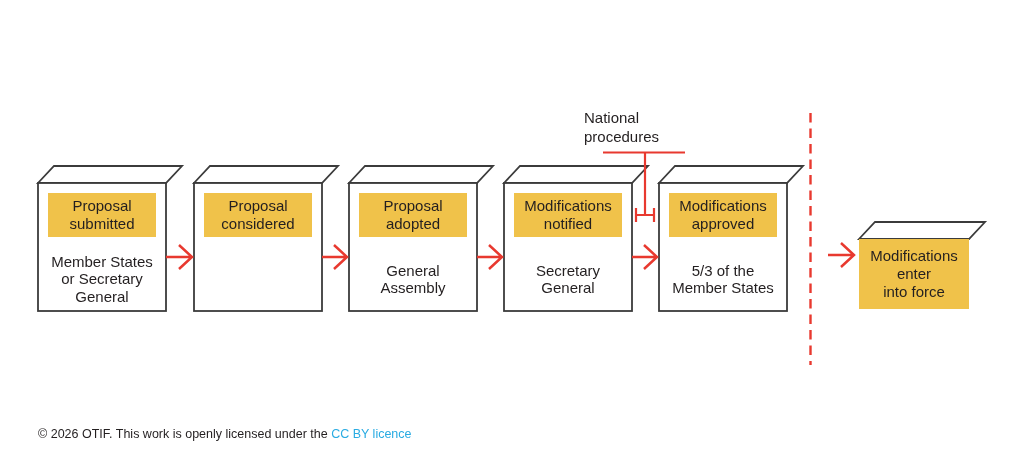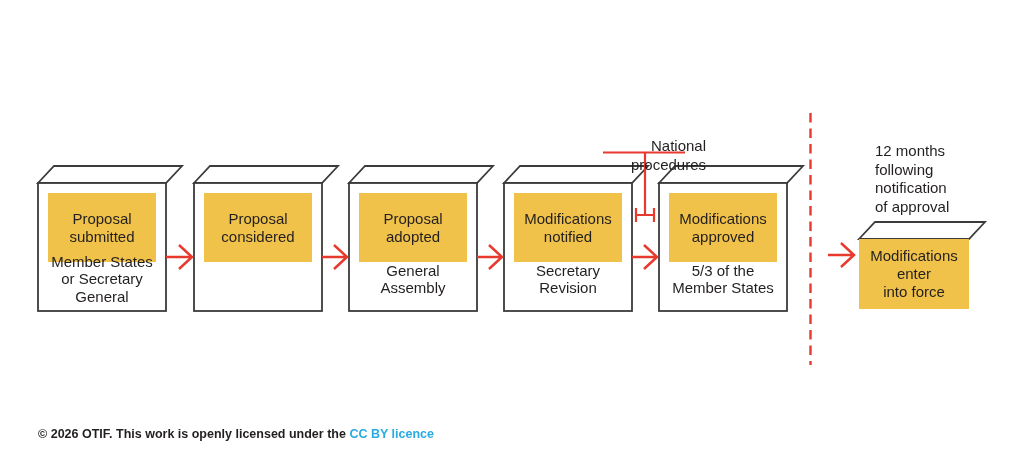--- a/index.html
+++ b/index.html
@@ -10,48 +10,48 @@
     font-family:"Liberation Sans","DejaVu Sans",sans-serif;
     color:var(--ink,#231F20);
     overflow:hidden;
   }
   .lineart{position:absolute;left:0;top:0;}
   .box-shape{fill:#ffffff;stroke:var(--stroke,#3B3B3B);stroke-width:1.8;}
   .red-line{fill:none;stroke:var(--red,#E8392F);stroke-width:2.5;}
   .red-thin{fill:none;stroke:var(--red,#E8392F);stroke-width:2.2;}
   .dashes{stroke-dasharray:9.5 6;stroke-width:2.4;}
   .badge{
-    position:absolute;top:193px;width:108px;height:69px;
+    position:absolute;top:193px;width:108px;height:44px;
     background:var(--yellow,#F0C24A);
     display:flex;align-items:center;justify-content:center;
     text-align:center;font-size:15px;line-height:18px;
     white-space:pre-line;font-weight:500;
   }
   .actor{
     position:absolute;top:249px;width:128px;height:60px;
     display:flex;align-items:center;justify-content:center;
     text-align:center;font-size:15px;line-height:17.5px;
     white-space:pre-line;font-weight:500;
   }
   .note{
     position:absolute;font-size:15px;line-height:18.5px;
     white-space:pre-line;font-weight:500;
   }
-  .np-note{left:584px;top:109px;width:122px;text-align:right;margin-top:28px;}
+  .np-note{left:584px;top:109px;width:122px;text-align:left;}
   .delay-note{left:875px;top:142px;text-align:left;}
   .final-box{
     position:absolute;left:859px;top:239px;width:110px;height:70px;
     background:var(--yellow,#F0C24A);
     display:flex;align-items:center;justify-content:center;
     text-align:center;font-size:15px;line-height:18px;
     white-space:pre-line;font-weight:500;
   }
   .footer{
     position:absolute;left:38px;top:427px;
-    font-size:12.5px;line-height:15px;font-weight:700;
+    font-size:12.5px;line-height:15px;font-weight:400;
     white-space:nowrap;
   }
   .footer .link{color:var(--link,#29ABE2);text-decoration:none;cursor:pointer;}
 </style>
 </head>
 <body>
 
 <div class="canvas">
 
   <svg class="lineart" width="1024" height="471" viewBox="0 0 1024 471">
@@ -106,33 +106,29 @@
 considered</div>
 
   <div class="badge" style="left:359px">Proposal
 adopted</div>
   <div class="actor" style="left:349px">General
 Assembly</div>
 
   <div class="badge" style="left:514px">Modifications
 notified</div>
   <div class="actor" style="left:504px">Secretary
-Revision</div>
+General</div>
 
   <div class="badge" style="left:669px">Modifications
 approved</div>
   <div class="actor" style="left:659px">5/3 of the
 Member States</div>
 
   <div class="note np-note">National
 procedures</div>
-  <div class="note delay-note">12 months
-following
-notification
-of approval</div>
 
   <div class="final-box">Modifications
 enter
 into force</div>
 
   <div class="footer">
     <span>© 2026 OTIF. This work is openly licensed under the </span><span class="link">CC BY licence</span>
   </div>
 
 </div>

